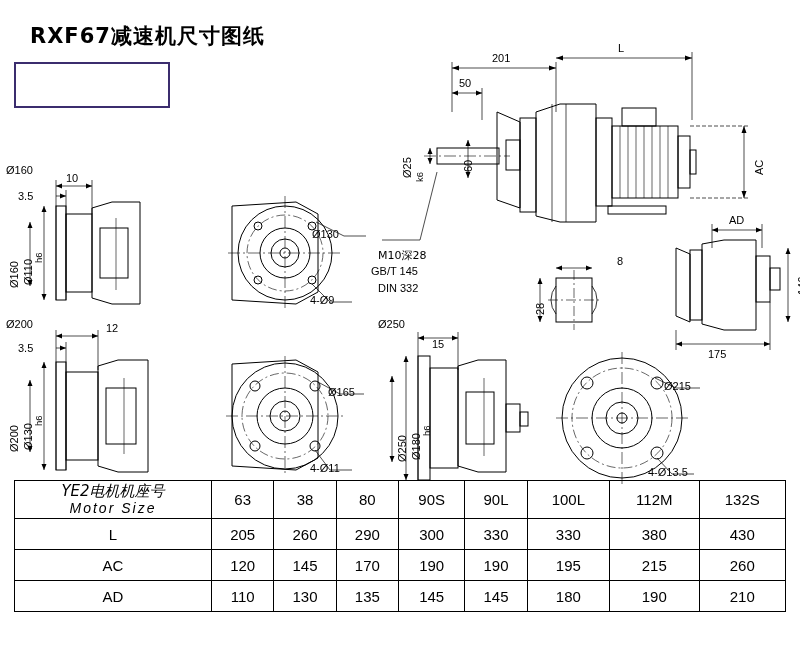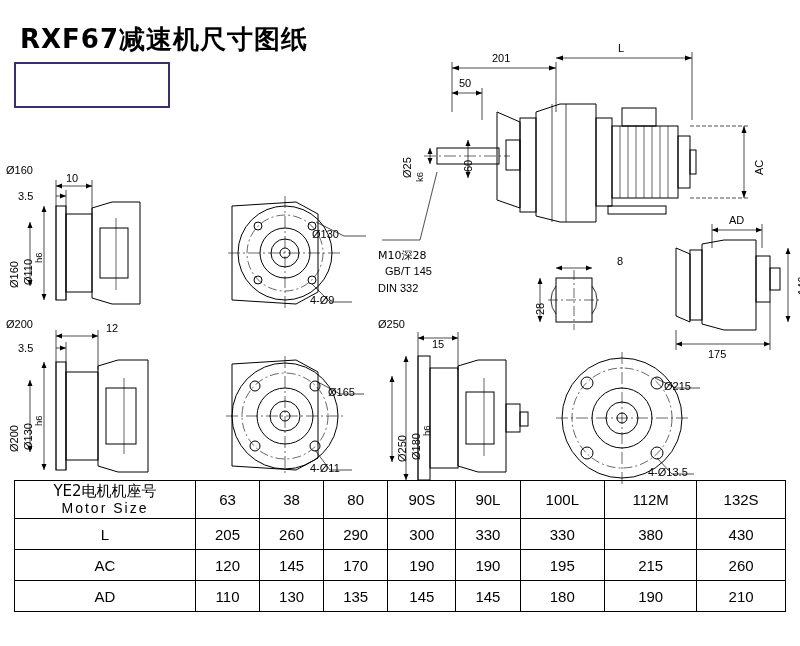--- a/index.html
+++ b/index.html
@@ -4,23 +4,23 @@
 <style>
   html,body{margin:0;padding:0;}
   body{
     width:800px;height:646px;background:#ffffff;
     font-family:"Liberation Sans", sans-serif;
     color:#000;overflow:hidden;position:relative;
   }
   #sheet{position:relative;width:800px;height:646px;}
 
   .title{
-    position:absolute;left:20px;top:22px;
+    position:absolute;left:30px;top:22px;
     font-family:"Liberation Serif", serif;
-    font-weight:bold;font-size:26px;letter-spacing:1px;
+    font-weight:bold;font-size:21px;letter-spacing:1px;
   }
   .logo-box{
     position:absolute;left:14px;top:62px;width:152px;height:42px;
     border:2px solid #3b2d6e;background:#fff;
   }
   .logo-text{
     position:absolute;left:8px;top:4px;
     font-family:"Liberation Serif", serif;
     font-weight:bold;font-size:29px;color:#8b1a10;letter-spacing:1px;
   }
@@ -35,21 +35,21 @@
   
   table.dim{
     position:absolute;left:14px;top:480px;width:772px;
     border-collapse:collapse;font-size:15px;
   }
   table.dim td{
     border:1px solid #000;text-align:center;padding:3px 0;height:24px;
     font-family:"Liberation Sans", sans-serif;
   }
   table.dim td.head1{
-    width:172px;font-size:15px;line-height:1.15;padding:2px 4px;
+    width:172px;font-size:15px;line-height:1.15;padding:2px 12px;font-style:italic;
   }
   table.dim td.rowlabel{width:172px;}
   .cjk{font-family:"DejaVu Sans", sans-serif;}
   .motor-size{letter-spacing:2px;font-size:14px;}
 </style>
 </head>
 <body>
 
 <div id="sheet">
 
@@ -293,21 +293,21 @@
   </svg>
 
   <div class="lbl" style="left:492px;top:52px;">201</div>
   <div class="lbl" style="left:618px;top:42px;">L</div>
   <div class="lbl" style="left:459px;top:77px;">50</div>
   <div class="lbl rot" style="left:401px;top:178px;">Ø25</div>
   <div class="lbl rot s" style="left:414px;top:182px;">k6</div>
   <div class="lbl rot" style="left:462px;top:172px;">60</div>
   <div class="lbl rot" style="left:753px;top:175px;">AC</div>
   <div class="lbl cjk" style="left:378px;top:248px;">M10深28</div>
-  <div class="lbl" style="left:385px;top:265px;text-align:right;">GB/T 145</div>
+  <div class="lbl" style="left:371px;top:265px;text-align:right;">GB/T 145</div>
   <div class="lbl" style="left:378px;top:282px;">DIN 332</div>
 
   <div class="lbl" style="left:729px;top:214px;">AD</div>
   <div class="lbl rot" style="left:796px;top:295px;">146</div>
   <div class="lbl" style="left:708px;top:348px;">175</div>
 
   <div class="lbl" style="left:617px;top:255px;">8</div>
   <div class="lbl rot" style="left:534px;top:315px;">28</div>
 
   <div class="lbl" style="left:6px;top:164px;">Ø160</div>

